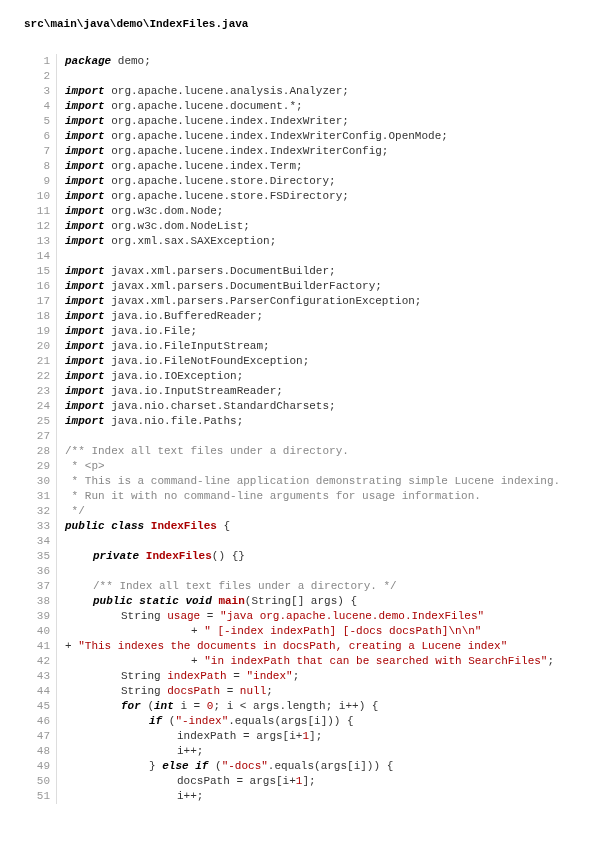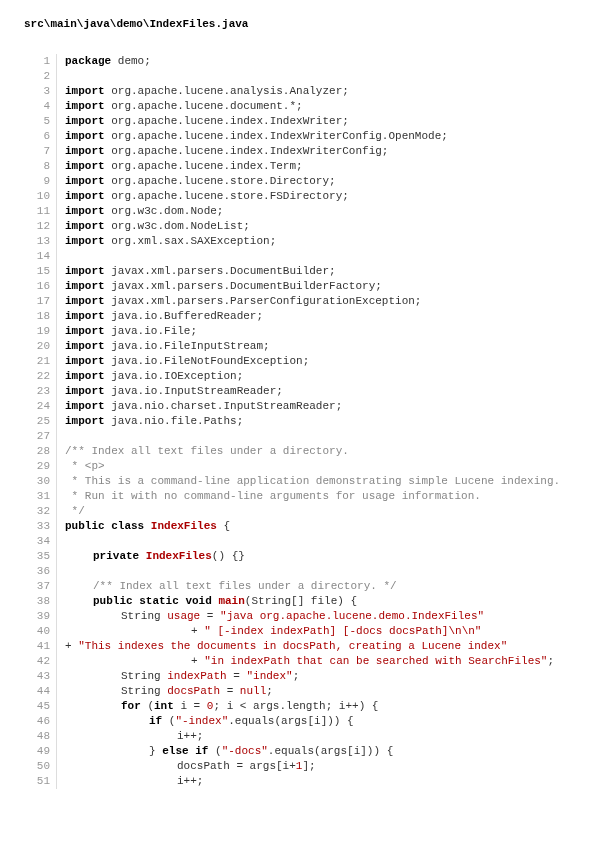--- a/index.html
+++ b/index.html
@@ -31,21 +31,21 @@
     padding-right: 6px;
     border-right: 1px solid #ddd;
     margin-right: 8px;
     flex-shrink: 0;
     user-select: none;
   }
   .code {
     white-space: pre-wrap;
     word-break: break-word;
   }
-  .kw { font-weight: bold; color: #000; }
+  .kw { font-weight: bold; color: #000; font-style: italic; }
   .cls { color: #a00; font-weight: bold; }
   .method { color: #a00; font-weight: bold; }
   .str { color: #a00; }
   .cmt { color: #888; }
   .plain { color: #333; text-align: center; }
   .var { color: #a00; }
   .null { color: #a00; }
   .indent1 { padding-left: 28px; }
   .indent2 { padding-left: 56px; }
   .indent3 { padding-left: 84px; }
@@ -146,21 +146,21 @@
     <div class="line">
       <div class="gutter">22</div>
       <div class="code"><span class="kw">import </span><span class="plain">java.io.IOException;</span></div>
     </div>
     <div class="line">
       <div class="gutter">23</div>
       <div class="code"><span class="kw">import </span><span class="plain">java.io.InputStreamReader;</span></div>
     </div>
     <div class="line">
       <div class="gutter">24</div>
-      <div class="code"><span class="kw">import </span><span class="plain">java.nio.charset.InputStreamReader;</span></div>
+      <div class="code"><span class="kw">import </span><span class="plain">java.nio.charset.StandardCharsets;</span></div>
     </div>
     <div class="line">
       <div class="gutter">25</div>
       <div class="code"><span class="kw">import </span><span class="plain">java.nio.file.Paths;</span></div>
     </div>
     <div class="line">
       <div class="gutter">27</div>
       <div class="code"><span class="plain"> </span></div>
     </div>
     <div class="line">
@@ -198,21 +198,21 @@
     <div class="line">
       <div class="gutter">36</div>
       <div class="code"><span class="plain"> </span></div>
     </div>
     <div class="line">
       <div class="gutter">37</div>
       <div class="code indent1"><span class="cmt">/** Index all text files under a directory. */</span></div>
     </div>
     <div class="line">
       <div class="gutter">38</div>
-      <div class="code indent1"><span class="kw">public static void </span><span class="method">main</span><span class="plain">(String[] file) {</span></div>
+      <div class="code indent1"><span class="kw">public static void </span><span class="method">main</span><span class="plain">(String[] args) {</span></div>
     </div>
     <div class="line">
       <div class="gutter">39</div>
       <div class="code indent2"><span class="plain">String </span><span class="var">usage</span><span class="plain"> = </span><span class="str">"java org.apache.lucene.demo.IndexFiles"</span></div>
     </div>
     <div class="line">
       <div class="gutter">40</div>
       <div class="code indent-cont"><span class="plain">+ </span><span class="str">" [-index indexPath] [-docs docsPath]\n\n"</span></div>
     </div>
     <div class="line">
@@ -231,20 +231,24 @@
       <div class="gutter">44</div>
       <div class="code indent2"><span class="plain">String </span><span class="var">docsPath</span><span class="plain"> = </span><span class="null">null</span><span class="plain">;</span></div>
     </div>
     <div class="line">
       <div class="gutter">45</div>
       <div class="code indent2"><span class="kw">for </span><span class="plain">(</span><span class="kw">int </span><span class="plain">i = </span><span class="str">0</span><span class="plain">; i &lt; args.length; i++) {</span></div>
     </div>
     <div class="line">
       <div class="gutter">46</div>
       <div class="code indent3"><span class="kw">if </span><span class="plain">(</span><span class="str">"-index"</span><span class="plain">.equals(args[i])) {</span></div>
+    </div>
+    <div class="line">
+      <div class="gutter">47</div>
+      <div class="code indent4"><span class="plain">indexPath = args[i+</span><span class="str">1</span><span class="plain">];</span></div>
     </div>
     <div class="line">
       <div class="gutter">48</div>
       <div class="code indent4"><span class="plain">i++;</span></div>
     </div>
     <div class="line">
       <div class="gutter">49</div>
       <div class="code indent3"><span class="plain">} </span><span class="kw">else if </span><span class="plain">(</span><span class="str">"-docs"</span><span class="plain">.equals(args[i])) {</span></div>
     </div>
     <div class="line">

